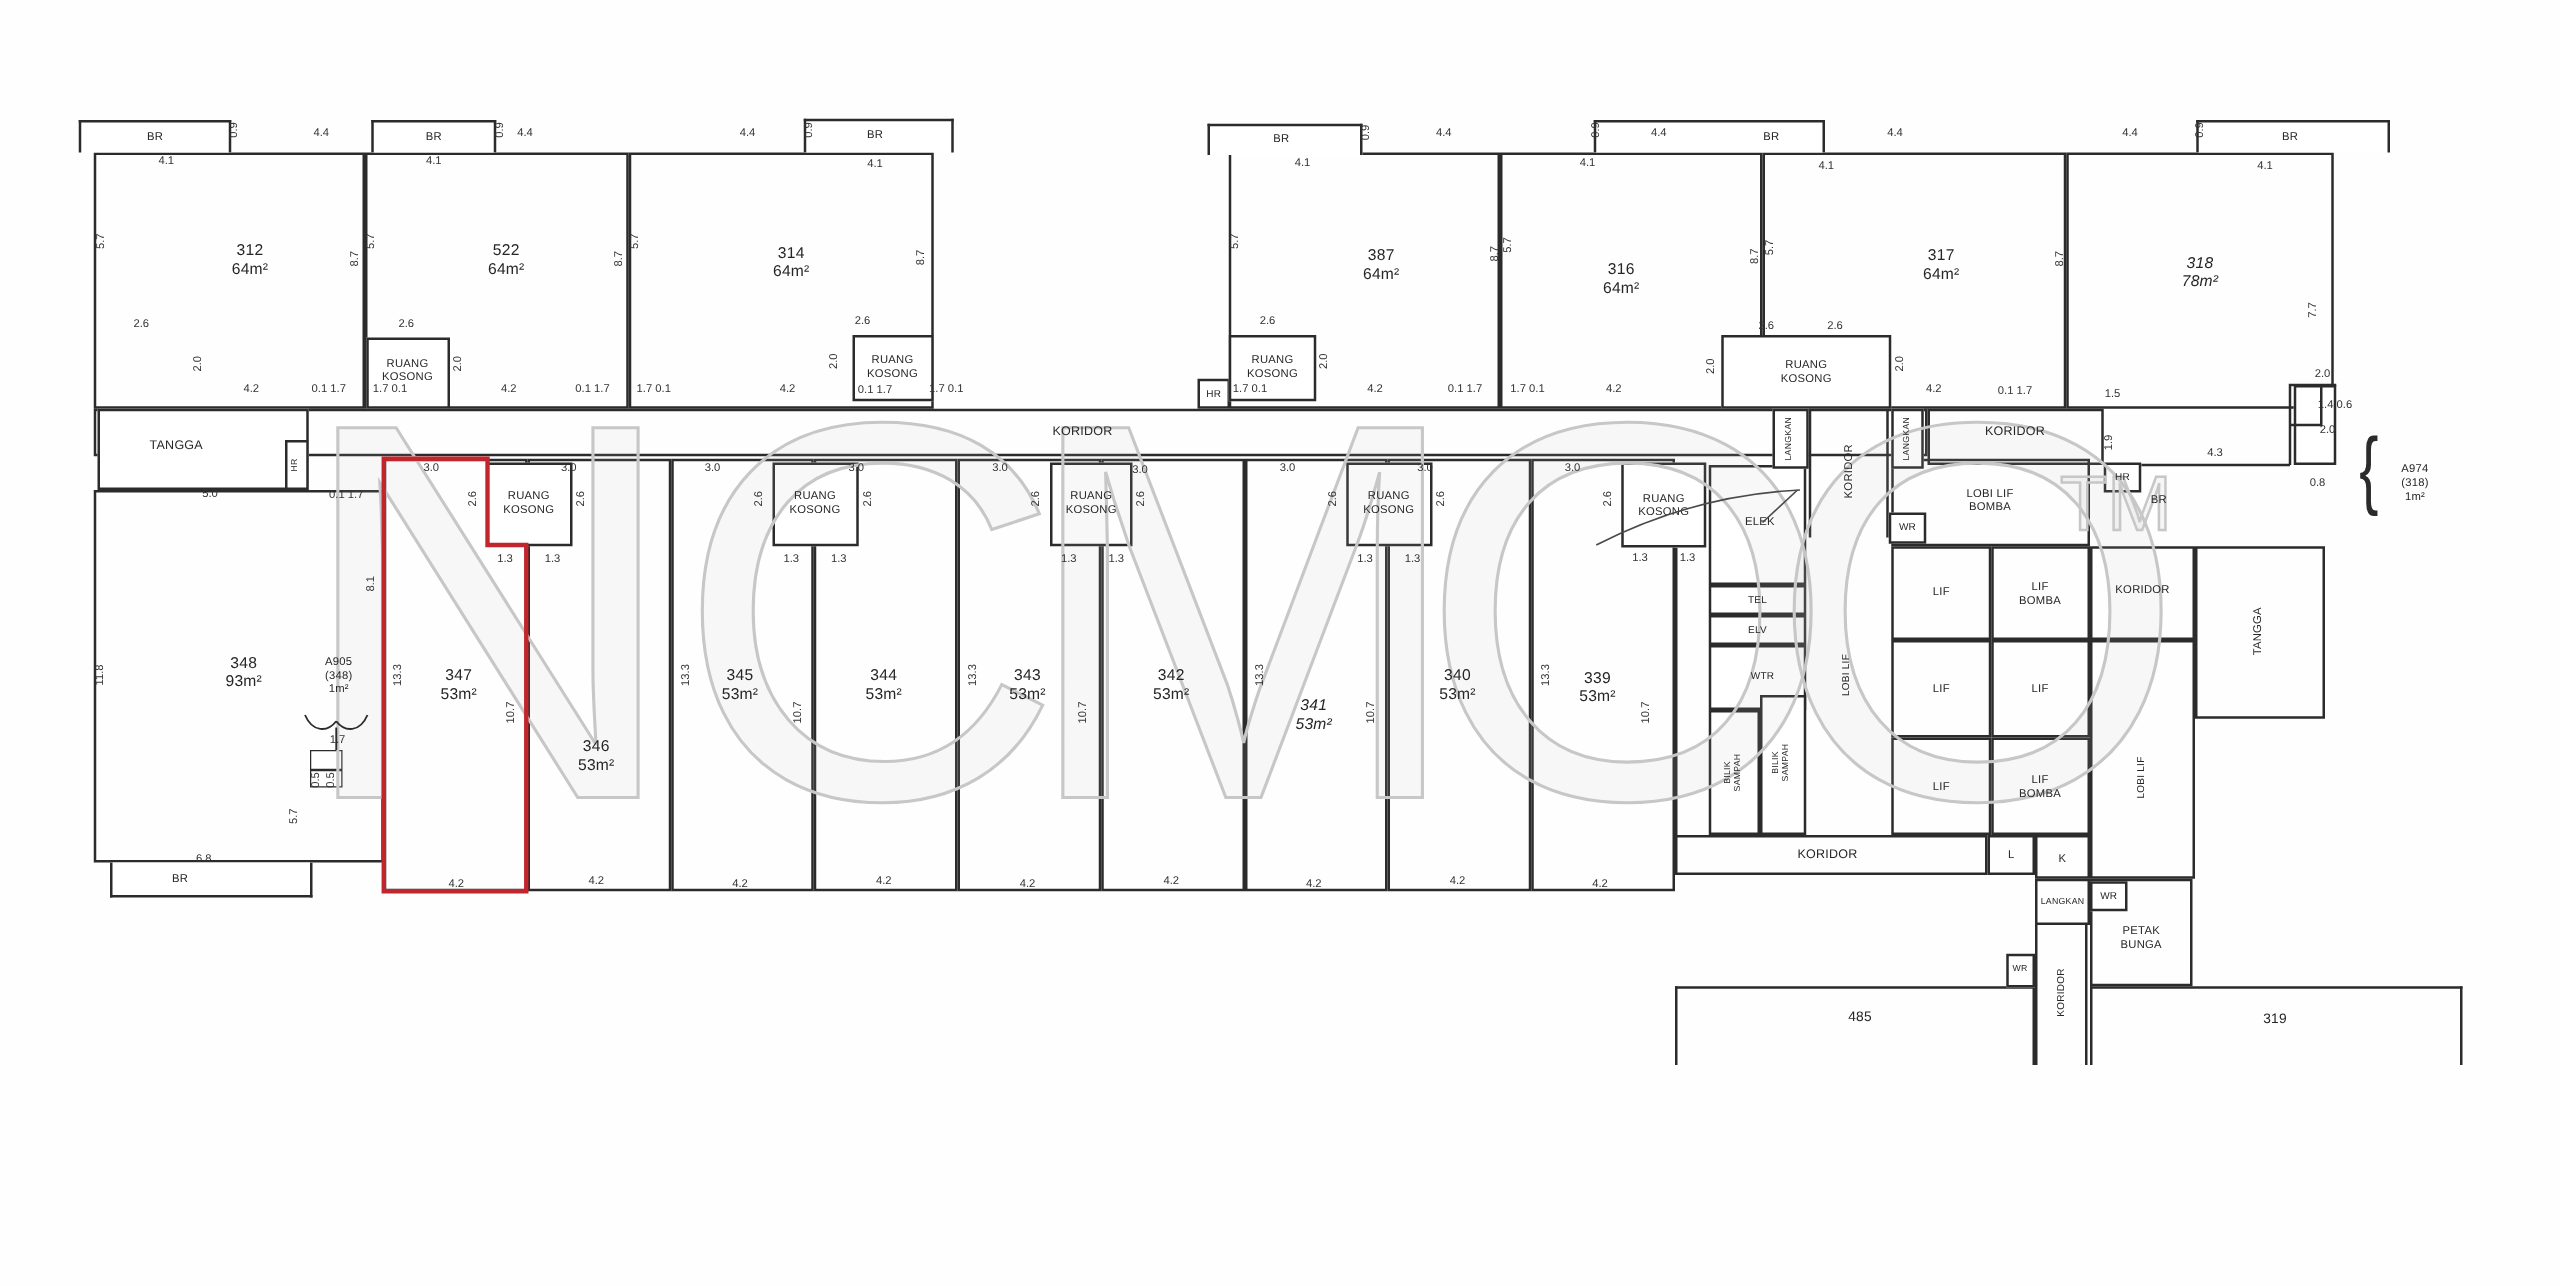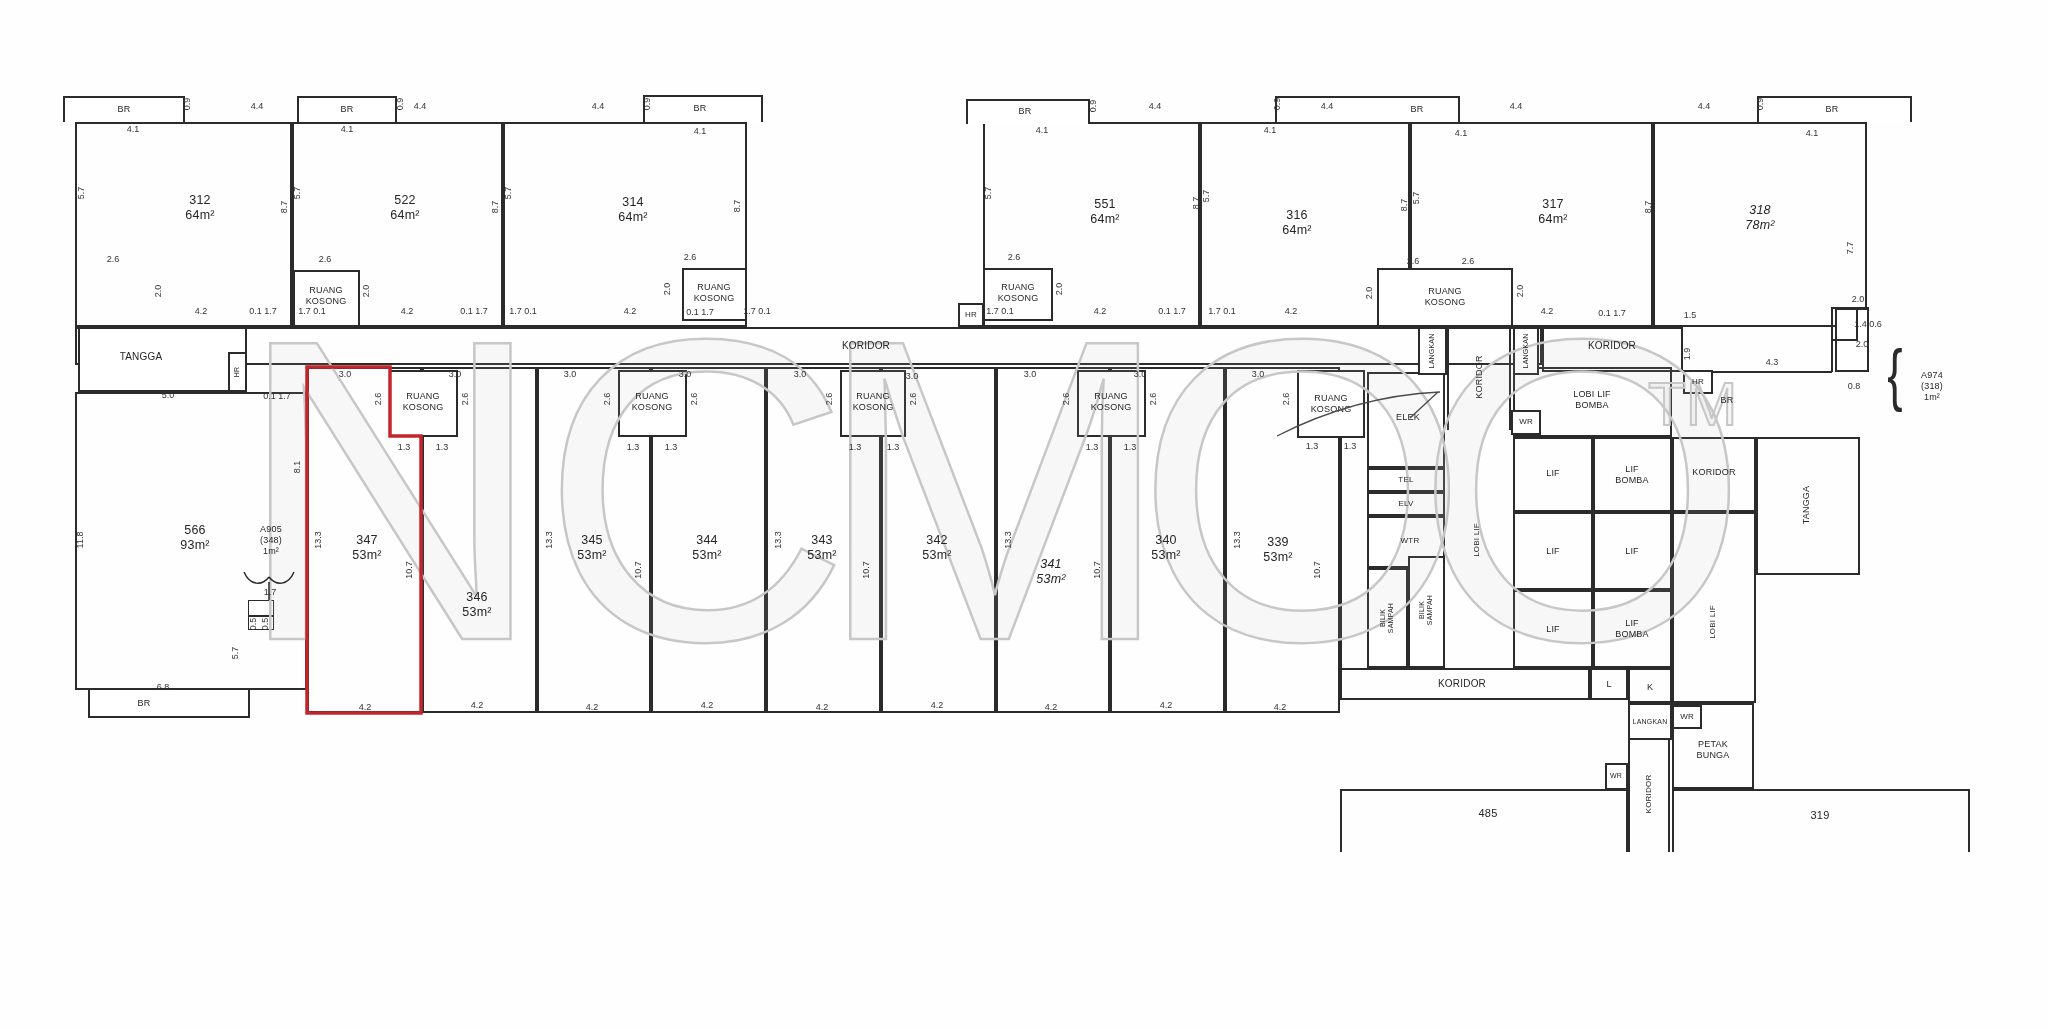--- a/index.html
+++ b/index.html
@@ -115,29 +115,29 @@
       <div class="room wbg thin" style="left: 248px; top: 600px; width: 26px; height: 16px;"></div>
       <div class="room wbg thin" style="left: 248px; top: 616px; width: 26px; height: 14px;"></div>
       <div class="room hline" style="left: 1713px; top: 371px; width: 119px; height: 2px;"></div>
       <div class="room vline" style="left: 1340px; top: 438px; width: 2px; height: 230px;"></div>
       <div class="lbl" style="left: 200px; top: 208px;">312
 64m²</div>
       <div class="lbl" style="left: 405px; top: 208px;">522
 64m²</div>
       <div class="lbl" style="left: 633px; top: 210px;">314
 64m²</div>
-      <div class="lbl" style="left: 1105px; top: 212px;">551
+      <div class="lbl" style="left: 1105px; top: 212px;">387
 64m²</div>
       <div class="lbl" style="left: 1297px; top: 212px; margin-top: 11px;">316
 64m²</div>
       <div class="lbl" style="left: 1553px; top: 212px;">317
 64m²</div>
       <div class="lbl" style="left: 1760px; top: 218px; font-style: italic;">318
 78m²</div>
-      <div class="lbl" style="left: 195px; top: 538px;">566
+      <div class="lbl" style="left: 195px; top: 538px;">348
 93m²</div>
       <div class="lbl" style="left: 367px; top: 548px;">347
 53m²</div>
       <div class="lbl" style="left: 477px; top: 572px; margin-top: 33px;">346
 53m²</div>
       <div class="lbl" style="left: 592px; top: 548px;">345
 53m²</div>
       <div class="lbl" style="left: 707px; top: 548px;">344
 53m²</div>
       <div class="lbl" style="left: 822px; top: 548px;">343

